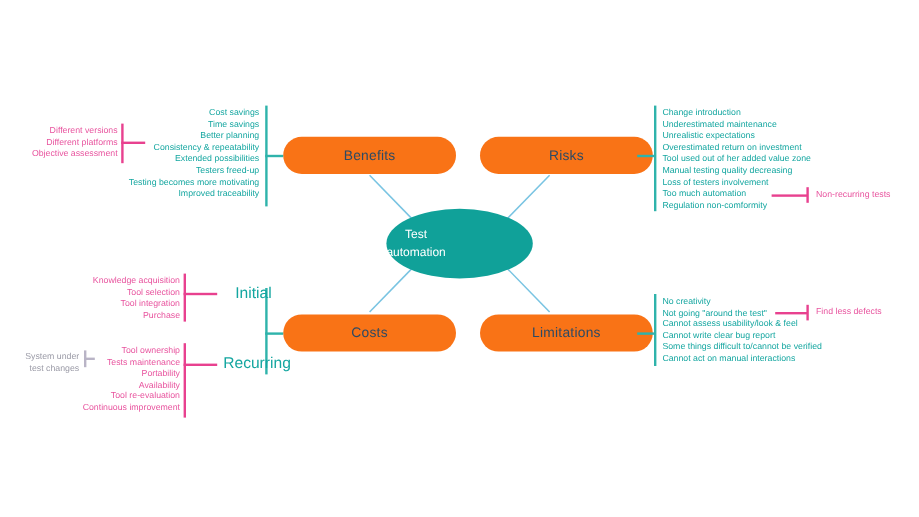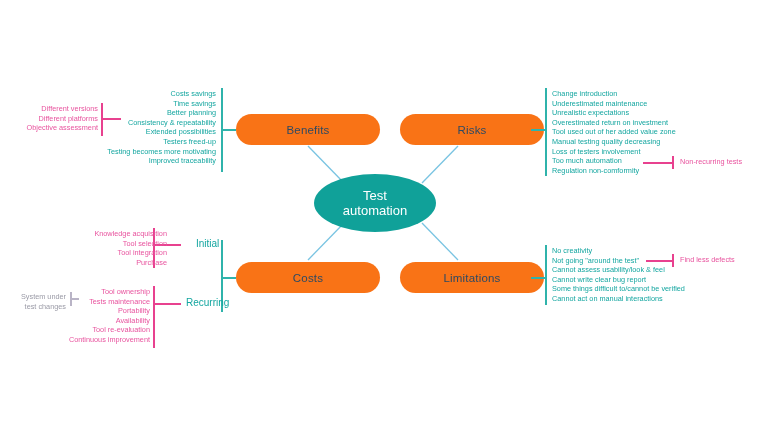--- a/index.html
+++ b/index.html
@@ -6,24 +6,24 @@
   body{
     width:766px;height:431px;background:#ffffff;
     font-family:"Liberation Sans","DejaVu Sans",sans-serif;
     overflow:hidden;position:relative;
   }
   #canvas{position:absolute;left:0;top:0;width:766px;height:431px;}
   svg.lines{position:absolute;left:0;top:0;width:766px;height:431px;pointer-events:none;}
 
   
   .center-node{
-    position:absolute;left:314px;top:174px;width:122px;height:58px;
+    position:absolute;left:322px;top:174px;width:122px;height:58px;
     background:#10a199;border-radius:50%;
-    display:flex;align-items:center;justify-content:center;
-    text-align:center;color:#ffffff;font-size:13px;line-height:15px;
+    display:flex;align-items:center;
+    text-align:center;color:#ffffff;font-size:10px;line-height:15px;
   }
   .center-node span{display:block;}
 
   
   .node-box{
     position:absolute;height:31px;border-radius:16px;
     background:#f97316;color:#2e4a63;
     display:flex;align-items:center;justify-content:center;
     font-size:11.5px;letter-spacing:.2px;
   }
@@ -41,21 +41,21 @@
   .ta-right{text-align:right;}
   .ta-left{text-align:left;}
 
   
   .vrule{position:absolute;width:1.6px;}
   .hrule{position:absolute;height:1.6px;}
   .vrule.teal-b,.hrule.teal-b{background:#2fb3ab;}
   .vrule.pink-b,.hrule.pink-b{background:#e8418f;}
   .vrule.gray-b,.hrule.gray-b{background:#b9b4c6;}
 
-  .label-small{position:absolute;font-size:10px;line-height:9.6px;white-space:nowrap;}
+  .label-small{position:absolute;font-size:13px;line-height:9.6px;white-space:nowrap;}
 </style>
 </head>
 <body>
 
 <div id="canvas">
 
   <svg class="lines" viewBox="0 0 766 431">
     <line x1="344" y1="183" x2="308" y2="146" stroke="#79c4e2" stroke-width="1.3"></line>
     <line x1="422" y1="183" x2="458" y2="146" stroke="#79c4e2" stroke-width="1.3"></line>
     <line x1="344" y1="223" x2="308" y2="260" stroke="#79c4e2" stroke-width="1.3"></line>
@@ -79,21 +79,21 @@
     <span>Costs</span>
   </div>
   <div class="node-box" id="box-limitations">
     <span>Limitations</span>
   </div>
 
   <div class="vrule teal-b" style="left:221px;top:88px;height:84px;"></div>
   <div class="hrule teal-b" style="left:221px;top:129px;width:15px;"></div>
 
   <div class="leaf-list teal ta-right" style="left:61px;top:89px;width:155px;">
-    <div>Costs savings</div>
+    <div>Cost savings</div>
     <div>Time savings</div>
     <div>Better planning</div>
     <div>Consistency &amp; repeatability</div>
     <div>Extended possibilities</div>
     <div>Testers freed-up</div>
     <div>Testing becomes more motivating</div>
     <div>Improved traceability</div>
   </div>
 
   <div class="vrule pink-b" style="left:101px;top:103px;height:33px;"></div>
@@ -130,21 +130,21 @@
 
   <div class="label-small teal ta-left" style="left:196px;top:239px;">
     <span>Initial</span>
   </div>
   <div class="label-small teal ta-left" style="left:186px;top:298px;">
     <span>Recurring</span>
   </div>
 
   <div class="vrule pink-b" style="left:153px;top:228px;height:40px;"></div>
   <div class="hrule pink-b" style="left:153px;top:244px;width:28px;"></div>
-  <div class="leaf-list pink ta-right" style="left:72px;top:229px;width:95px;">
+  <div class="leaf-list pink ta-right" style="left:55px;top:229px;width:95px;">
     <div>Knowledge acquisition</div>
     <div>Tool selection</div>
     <div>Tool integration</div>
     <div>Purchase</div>
   </div>
 
   <div class="vrule pink-b" style="left:153px;top:286px;height:62px;"></div>
   <div class="hrule pink-b" style="left:153px;top:303px;width:28px;"></div>
   <div class="leaf-list pink ta-right" style="left:40px;top:287px;width:110px;">
     <div>Tool ownership</div>

